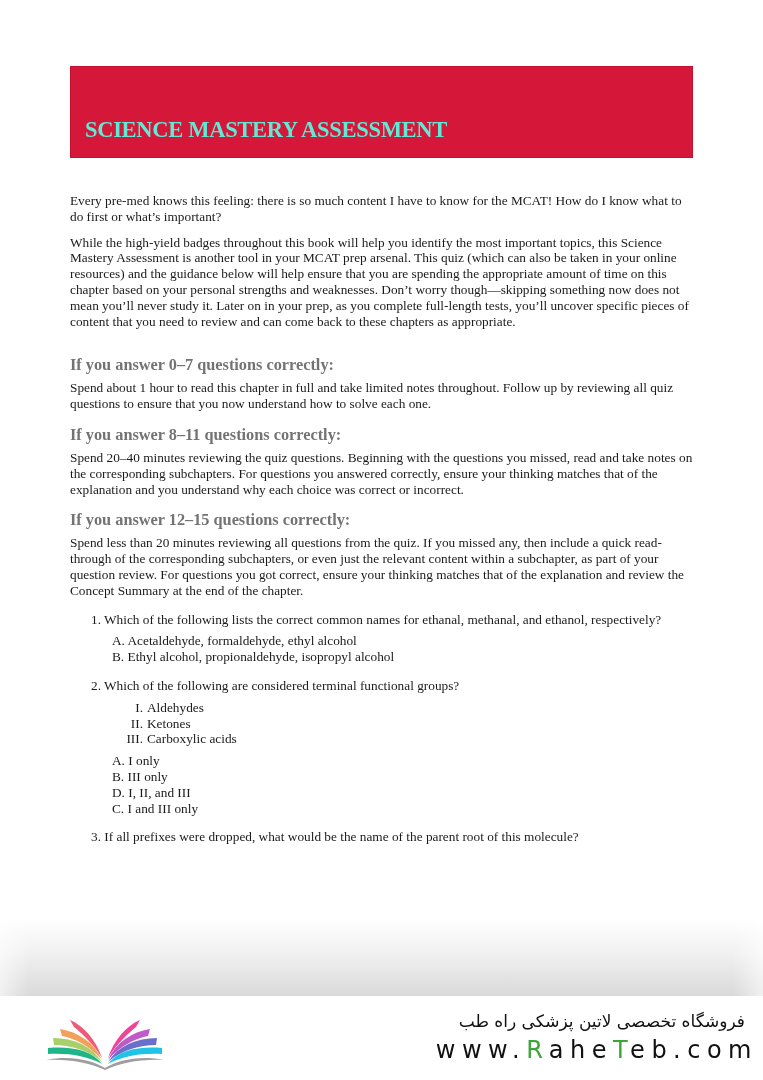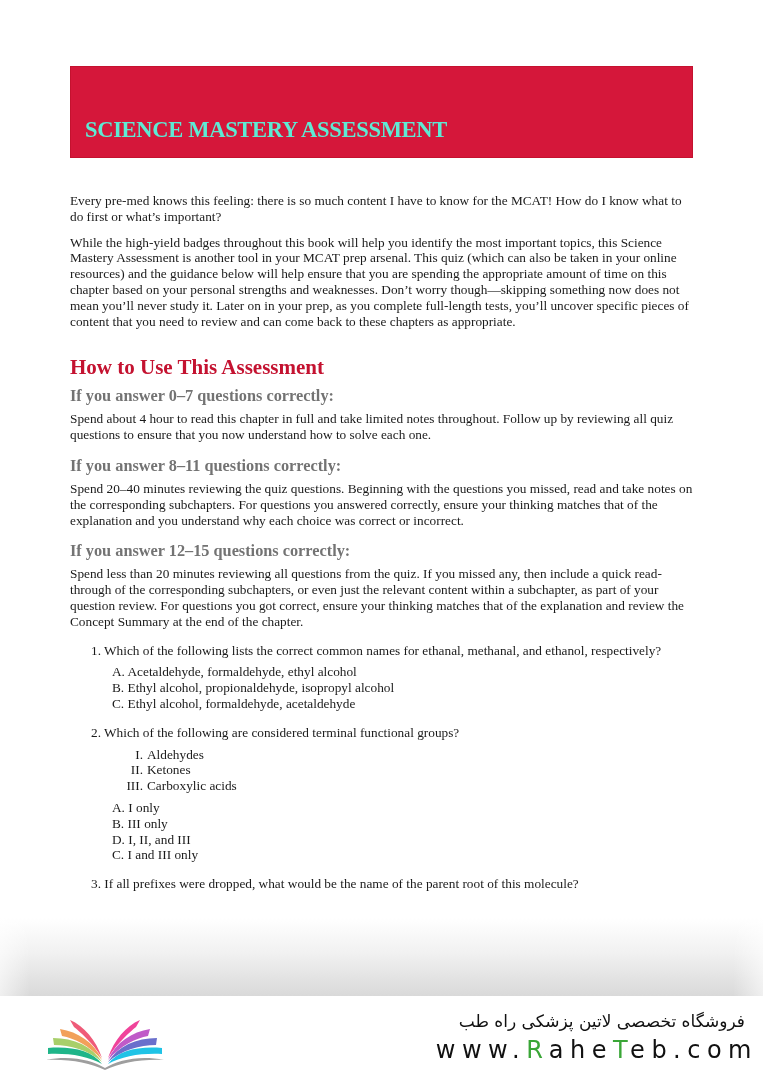--- a/index.html
+++ b/index.html
@@ -71,41 +71,39 @@
 <body>
 
 <div class="banner">
   <div class="banner-title">SCIENCE MASTERY ASSESSMENT</div>
 </div>
 
 <div class="content">
   <p class="intro1">Every pre-med knows this feeling: there is so much content I have to know for the MCAT! How do I know what to do first or what’s important?</p>
   <p class="intro2">While the high-yield badges throughout this book will help you identify the most important topics, this Science Mastery Assessment is another tool in your MCAT prep arsenal. This quiz (which can also be taken in your online resources) and the guidance below will help ensure that you are spending the appropriate amount of time on this chapter based on your personal strengths and weaknesses. Don’t worry though—skipping something now does not mean you’ll never study it. Later on in your prep, as you complete full-length tests, you’ll uncover specific pieces of content that you need to review and can come back to these chapters as appropriate.</p>
 
-  <div class="h2">How to Use This Assessment</div>
 
   <div>
     <div class="h3">If you answer 0–7 questions correctly:</div>
-    <p class="guide-body">Spend about 4 hour to read this chapter in full and take limited notes throughout. Follow up by reviewing all quiz questions to ensure that you now understand how to solve each one.</p>
+    <p class="guide-body">Spend about 1 hour to read this chapter in full and take limited notes throughout. Follow up by reviewing all quiz questions to ensure that you now understand how to solve each one.</p>
   </div>
   <div>
     <div class="h3">If you answer 8–11 questions correctly:</div>
     <p class="guide-body">Spend 20–40 minutes reviewing the quiz questions. Beginning with the questions you missed, read and take notes on the corresponding subchapters. For questions you answered correctly, ensure your thinking matches that of the explanation and you understand why each choice was correct or incorrect.</p>
   </div>
   <div>
     <div class="h3">If you answer 12–15 questions correctly:</div>
     <p class="guide-body">Spend less than 20 minutes reviewing all questions from the quiz. If you missed any, then include a quick read-through of the corresponding subchapters, or even just the relevant content within a subchapter, as part of your question review. For questions you got correct, ensure your thinking matches that of the explanation and review the Concept Summary at the end of the chapter.</p>
   </div>
 
   <div class="q">
     <div class="q-stem">1. Which of the following lists the correct common names for ethanal, methanal, and ethanol, respectively?</div>
     <div class="choices">
       <div>A. Acetaldehyde, formaldehyde, ethyl alcohol</div>
       <div>B. Ethyl alcohol, propionaldehyde, isopropyl alcohol</div>
-      <div>C. Ethyl alcohol, formaldehyde, acetaldehyde</div>
     </div>
   </div>
 
   <div class="q">
     <div class="q-stem">2. Which of the following are considered terminal functional groups?</div>
     <div class="roman">
       <div class="r-item">
         <span class="r-num">I.</span>
         <span>Aldehydes</span>
       </div>

